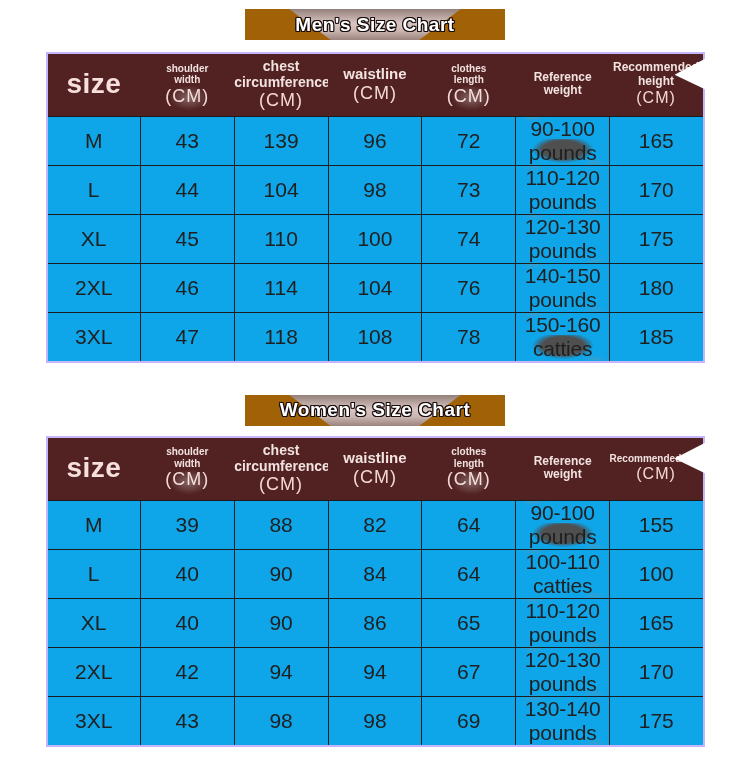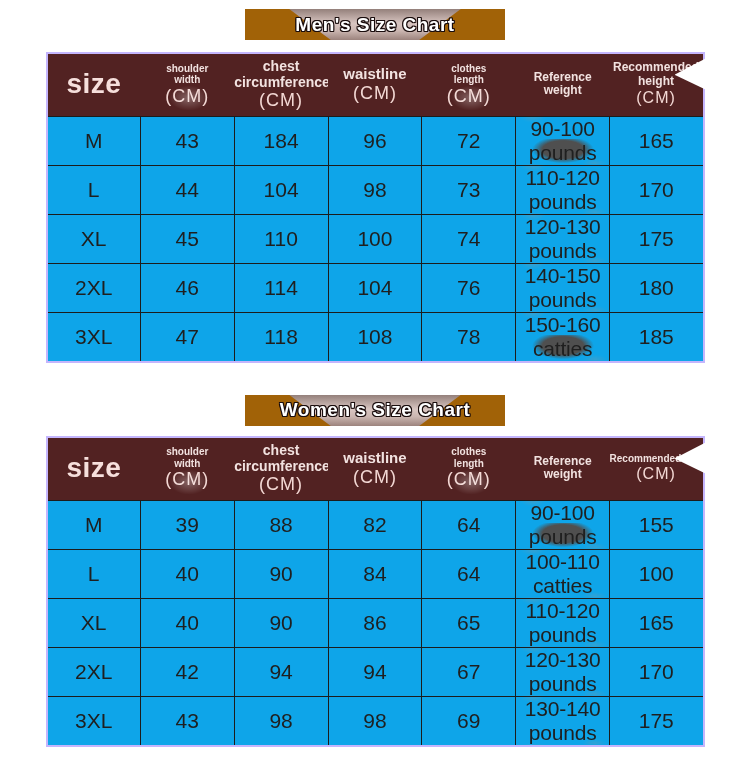--- a/index.html
+++ b/index.html
@@ -151,21 +151,21 @@
               <div class="w">Recommended</div>
               <div class="w">height</div>
               <div class="cm">(CM)</div>
             </th>
           </tr>
         </thead>
       <tbody>
           <tr>
             <td class="c0"><span class="v">M</span></td>
             <td class="c1"><span class="v">43</span></td>
-            <td class="c2"><span class="v">184</span></td>
+            <td class="c2"><span class="v">139</span></td>
             <td class="c3"><span class="v">96</span></td>
             <td class="c4"><span class="v">72</span></td>
             <td class="c5"><span class="v">90-100 pounds</span></td>
             <td class="c6"><span class="v">165</span></td>
           </tr>
           <tr>
             <td class="c0"><span class="v">L</span></td>
             <td class="c1"><span class="v">44</span></td>
             <td class="c2"><span class="v">104</span></td>
             <td class="c3"><span class="v">98</span></td>

